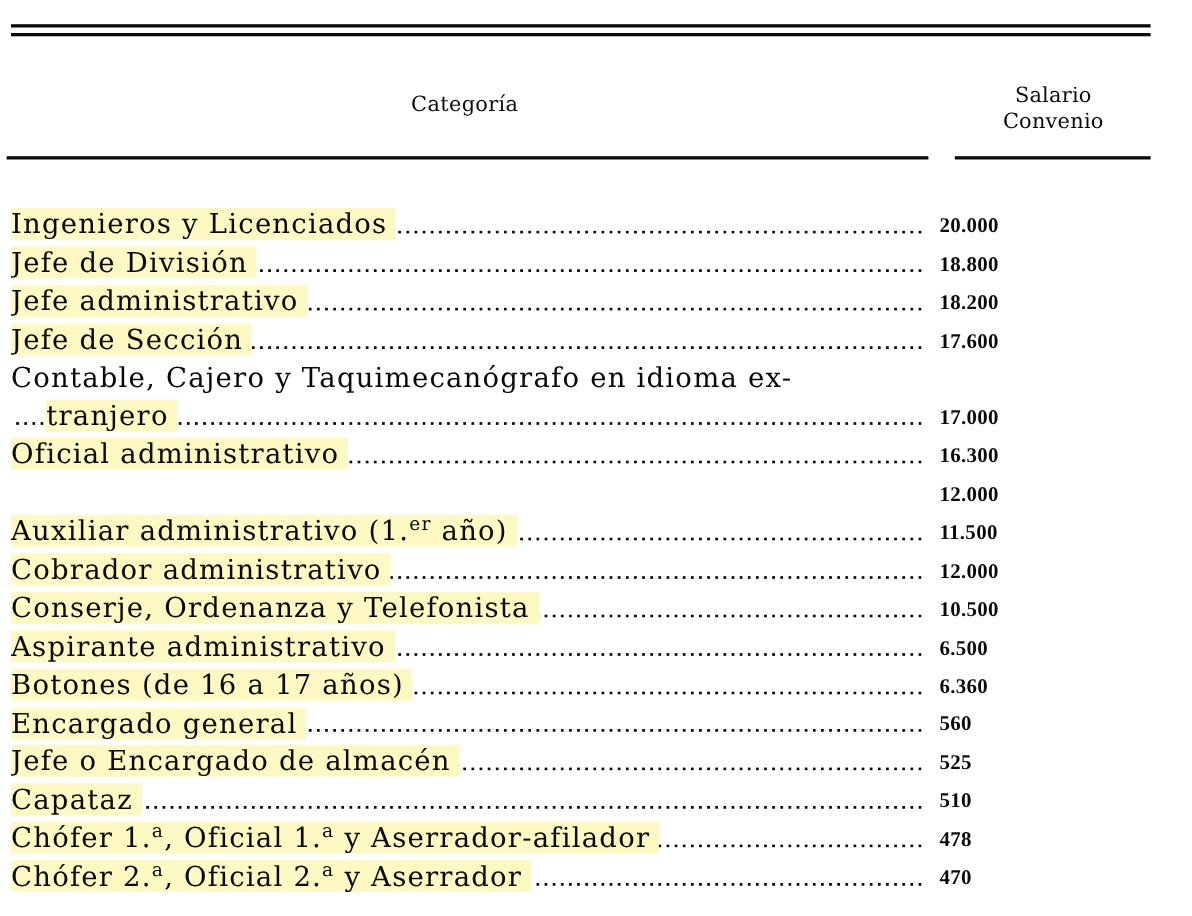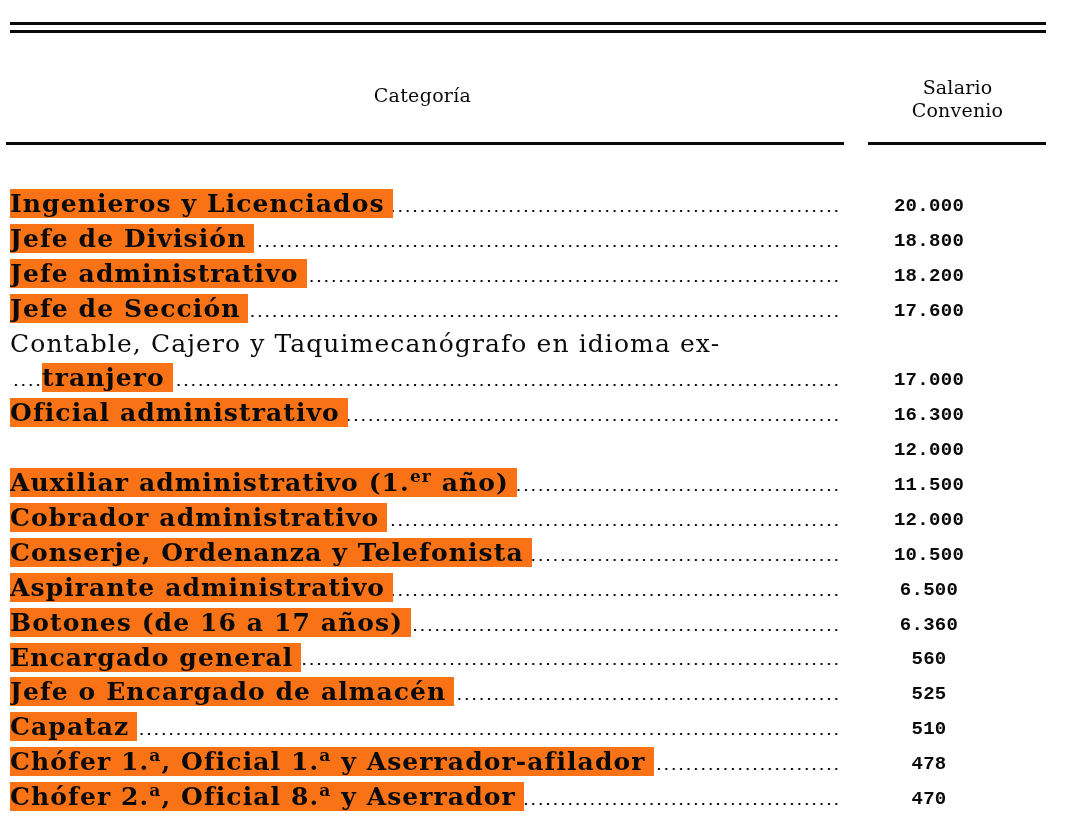--- a/index.html
+++ b/index.html
@@ -60,21 +60,21 @@
     .cat {
       position: absolute;
       left: 0;
       width: 830px;
       font-size: 25px;
       line-height: 34.9px;
       letter-spacing: 1.1px;
       white-space: nowrap;
       overflow: hidden;
     }
-    .cat .label { background: #f97316; padding-right: 8px; position: relative; z-index: 1; font-weight: bold; }
+    .cat .label { background: #fef9c3; padding-right: 8px; position: relative; z-index: 1; }
     .cat .dots {
       position: absolute;
       left: 0; right: 0;
       bottom: 9px;
       height: 4px;
       background-image: radial-gradient(circle, #0a0a0a 1.2px, transparent 1.5px);
       background-size: 7.4px 4px;
       background-repeat: repeat-x;
       background-position: right center;
     }
@@ -87,22 +87,22 @@
       position: relative;
       padding-left: 32px;
       height: 34.9px;
     }
     .cat.two-line .line2 .label { padding-right: 8px; }
     .val {
       position: absolute;
       right: 6px;
       bottom: 4px;
       width: 150px;
-      text-align: center;
-      font-family: Liberation Mono, monospace;
+      text-align: left;
+      font-family: Liberation Serif, serif;
       font-weight: bold;
       font-size: 19px;
       line-height: 24px;
       letter-spacing: 0.3px;
       margin-top: 43px;
     }
     .row.tall .val { bottom: 4px; }
     sup { font-size: 17px; vertical-align: 9px; line-height: 0; }
   </style>
 </head>
@@ -198,17 +198,17 @@
     <div class="cat"><span class="dots"></span><span class="label">Capataz</span></div>
     <div class="val">510</div>
   </div>
 
   <div class="row">
     <div class="cat"><span class="dots"></span><span class="label"><span>Chófer 1.</span><sup>a</sup><span>, Oficial 1.</span><sup>a</sup><span> y Aserrador-afilador</span></span></div>
     <div class="val">478</div>
   </div>
 
   <div class="row">
-    <div class="cat"><span class="dots"></span><span class="label"><span>Chófer 2.</span><sup>a</sup><span>, Oficial 8.</span><sup>a</sup><span> y Aserrador</span></span></div>
+    <div class="cat"><span class="dots"></span><span class="label"><span>Chófer 2.</span><sup>a</sup><span>, Oficial 2.</span><sup>a</sup><span> y Aserrador</span></span></div>
     <div class="val">470</div>
   </div>
 
 </div>
 
 </body></html>

